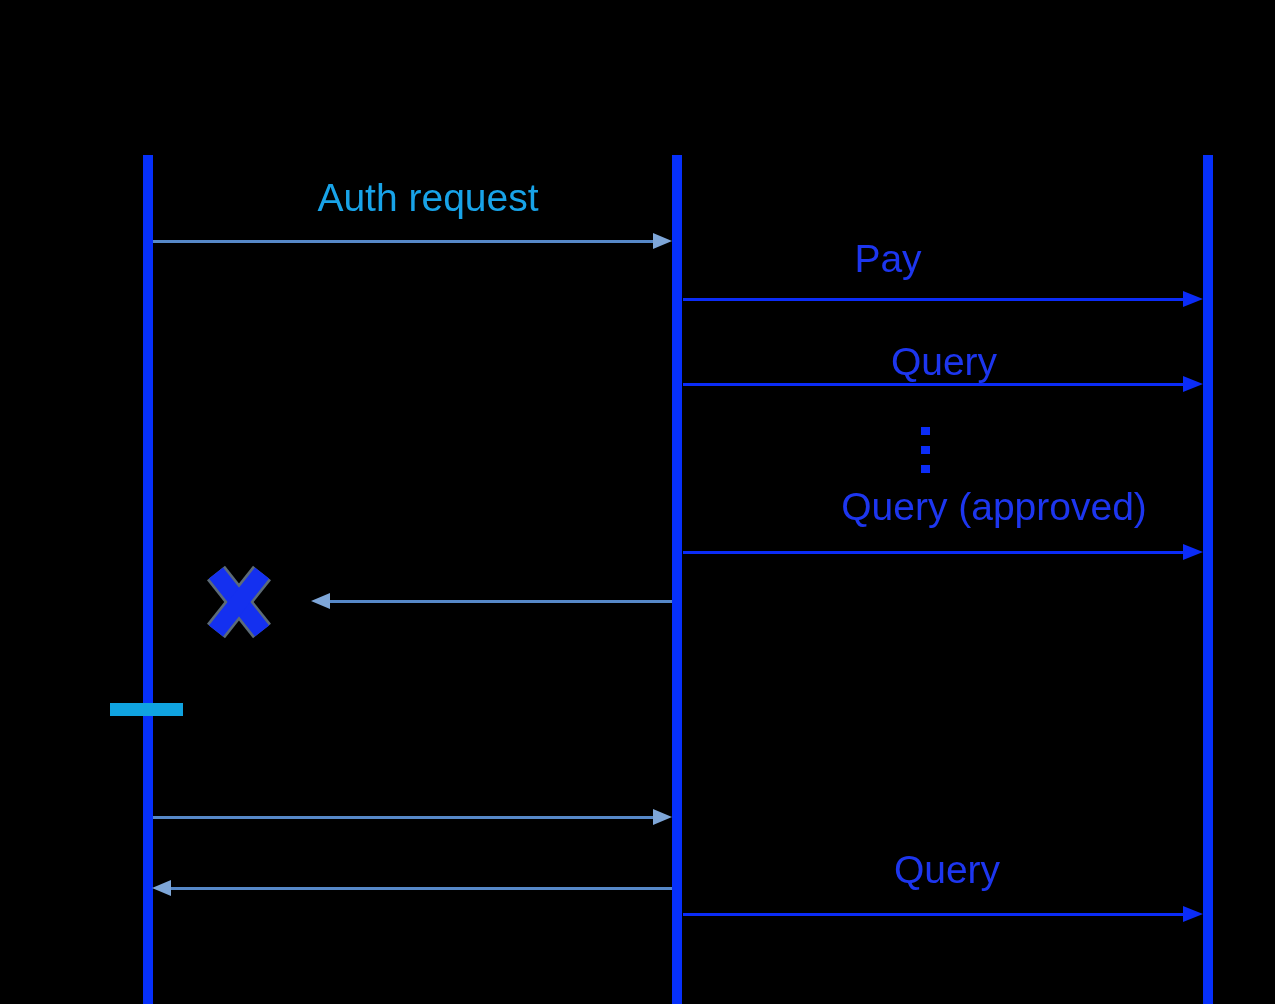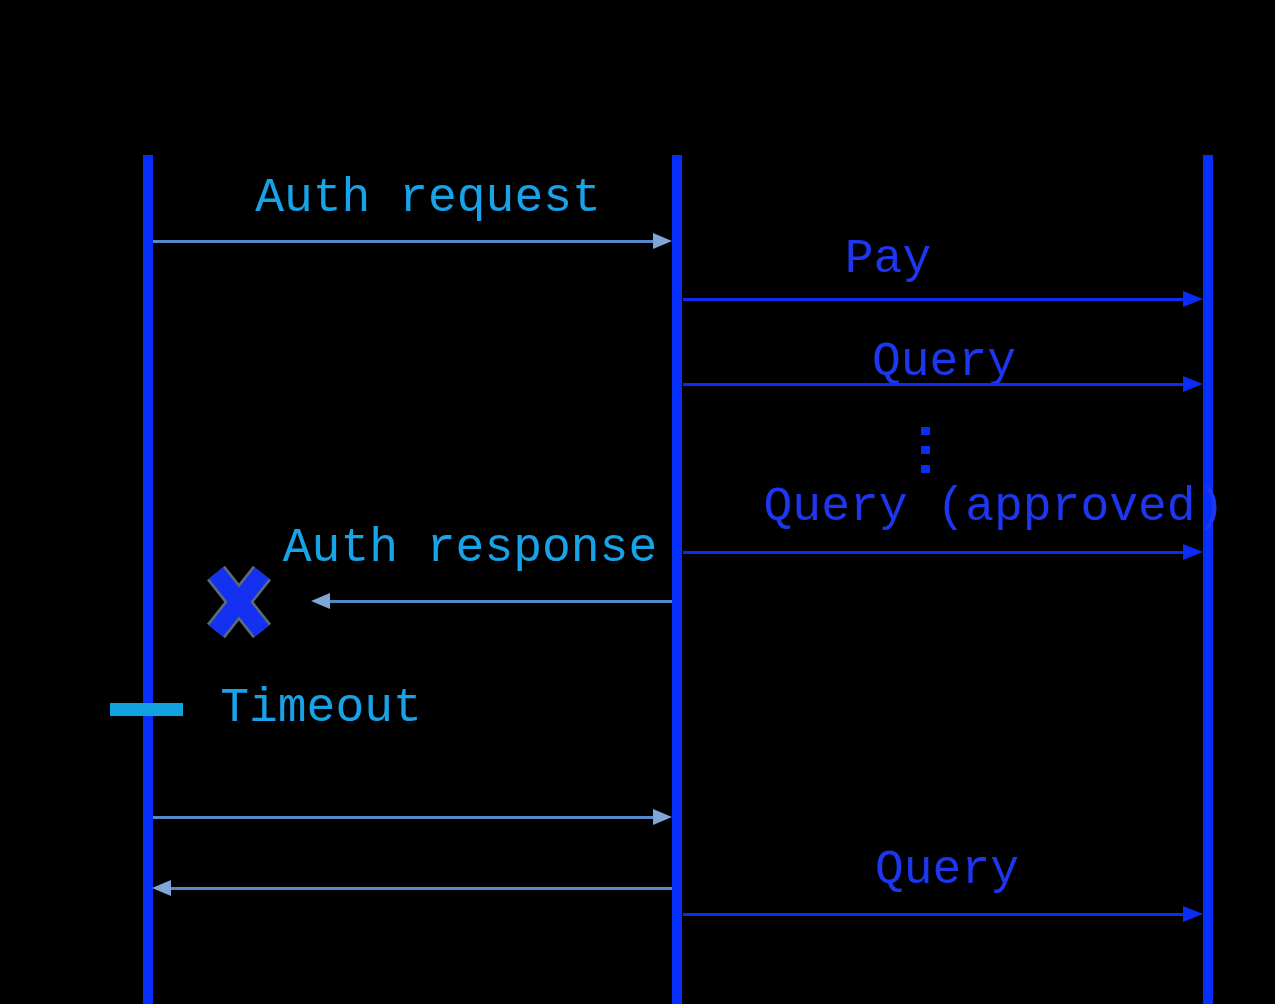--- a/index.html
+++ b/index.html
@@ -25,21 +25,21 @@
     position:absolute;top:155px;height:849px;width:10px;
     background:var(--lifeline);
   }
   #lifeline-left{left:143px;}
   #lifeline-middle{left:672px;}
   #lifeline-right{left:1203px;}
 
   .lbl{
     position:absolute;
     transform:translateX(-50%);
-    font-size:48px;line-height:38px;white-space:nowrap;font-family:Liberation Mono, monospace;
+    font-size:39px;line-height:38px;white-space:nowrap;
   }
   .lbl.cyan{color:var(--cyan-text);}
   .lbl.blue{color:var(--blue-text);}
 
   .arr{position:absolute;height:3px;}
   .arr.steel{background:var(--steel-line);}
   .arr.blue{background:var(--blue-arrow);}
   .arr::after{content:"";position:absolute;width:0;height:0;
     border-top:8.5px solid transparent;border-bottom:8.5px solid transparent;top:-7.5px;}
   .arr.right-end.steel::after{right:-19px;border-left:19px solid var(--steel-head);}
@@ -97,31 +97,29 @@
 
   <div class="vdots">
     <div class="dot"></div>
     <div class="dot"></div>
     <div class="dot"></div>
   </div>
 
   <div class="lbl blue" id="lbl-query-approved">Query (approved)</div>
   <div class="arr blue right-end" id="arr-query-approved"></div>
 
-  <div class="lbl cyan" id="lbl-auth-response">Auth response</div>
   <div class="arr steel left-end" id="arr-auth-response"></div>
   <svg id="x-marker" width="68" height="76" viewBox="0 0 68 76">
     <line x1="11" y1="9" x2="57" y2="67" stroke="#5c6b77" stroke-width="23"></line>
     <line x1="57" y1="9" x2="11" y2="67" stroke="#5c6b77" stroke-width="23"></line>
     <line x1="11" y1="9" x2="57" y2="67" stroke="#1430f0" stroke-width="18"></line>
     <line x1="57" y1="9" x2="11" y2="67" stroke="#1430f0" stroke-width="18"></line>
   </svg>
 
   <div id="timeout-bar"></div>
-  <div class="lbl cyan" id="lbl-timeout">Timeout</div>
 
   <div class="arr steel right-end" id="arr-reversal-request"></div>
 
   <div class="arr steel left-end" id="arr-reversal-response"></div>
 
   <div class="lbl blue" id="lbl-cancel">Query</div>
   <div class="arr blue right-end" id="arr-cancel"></div>
 
 </div>
 

